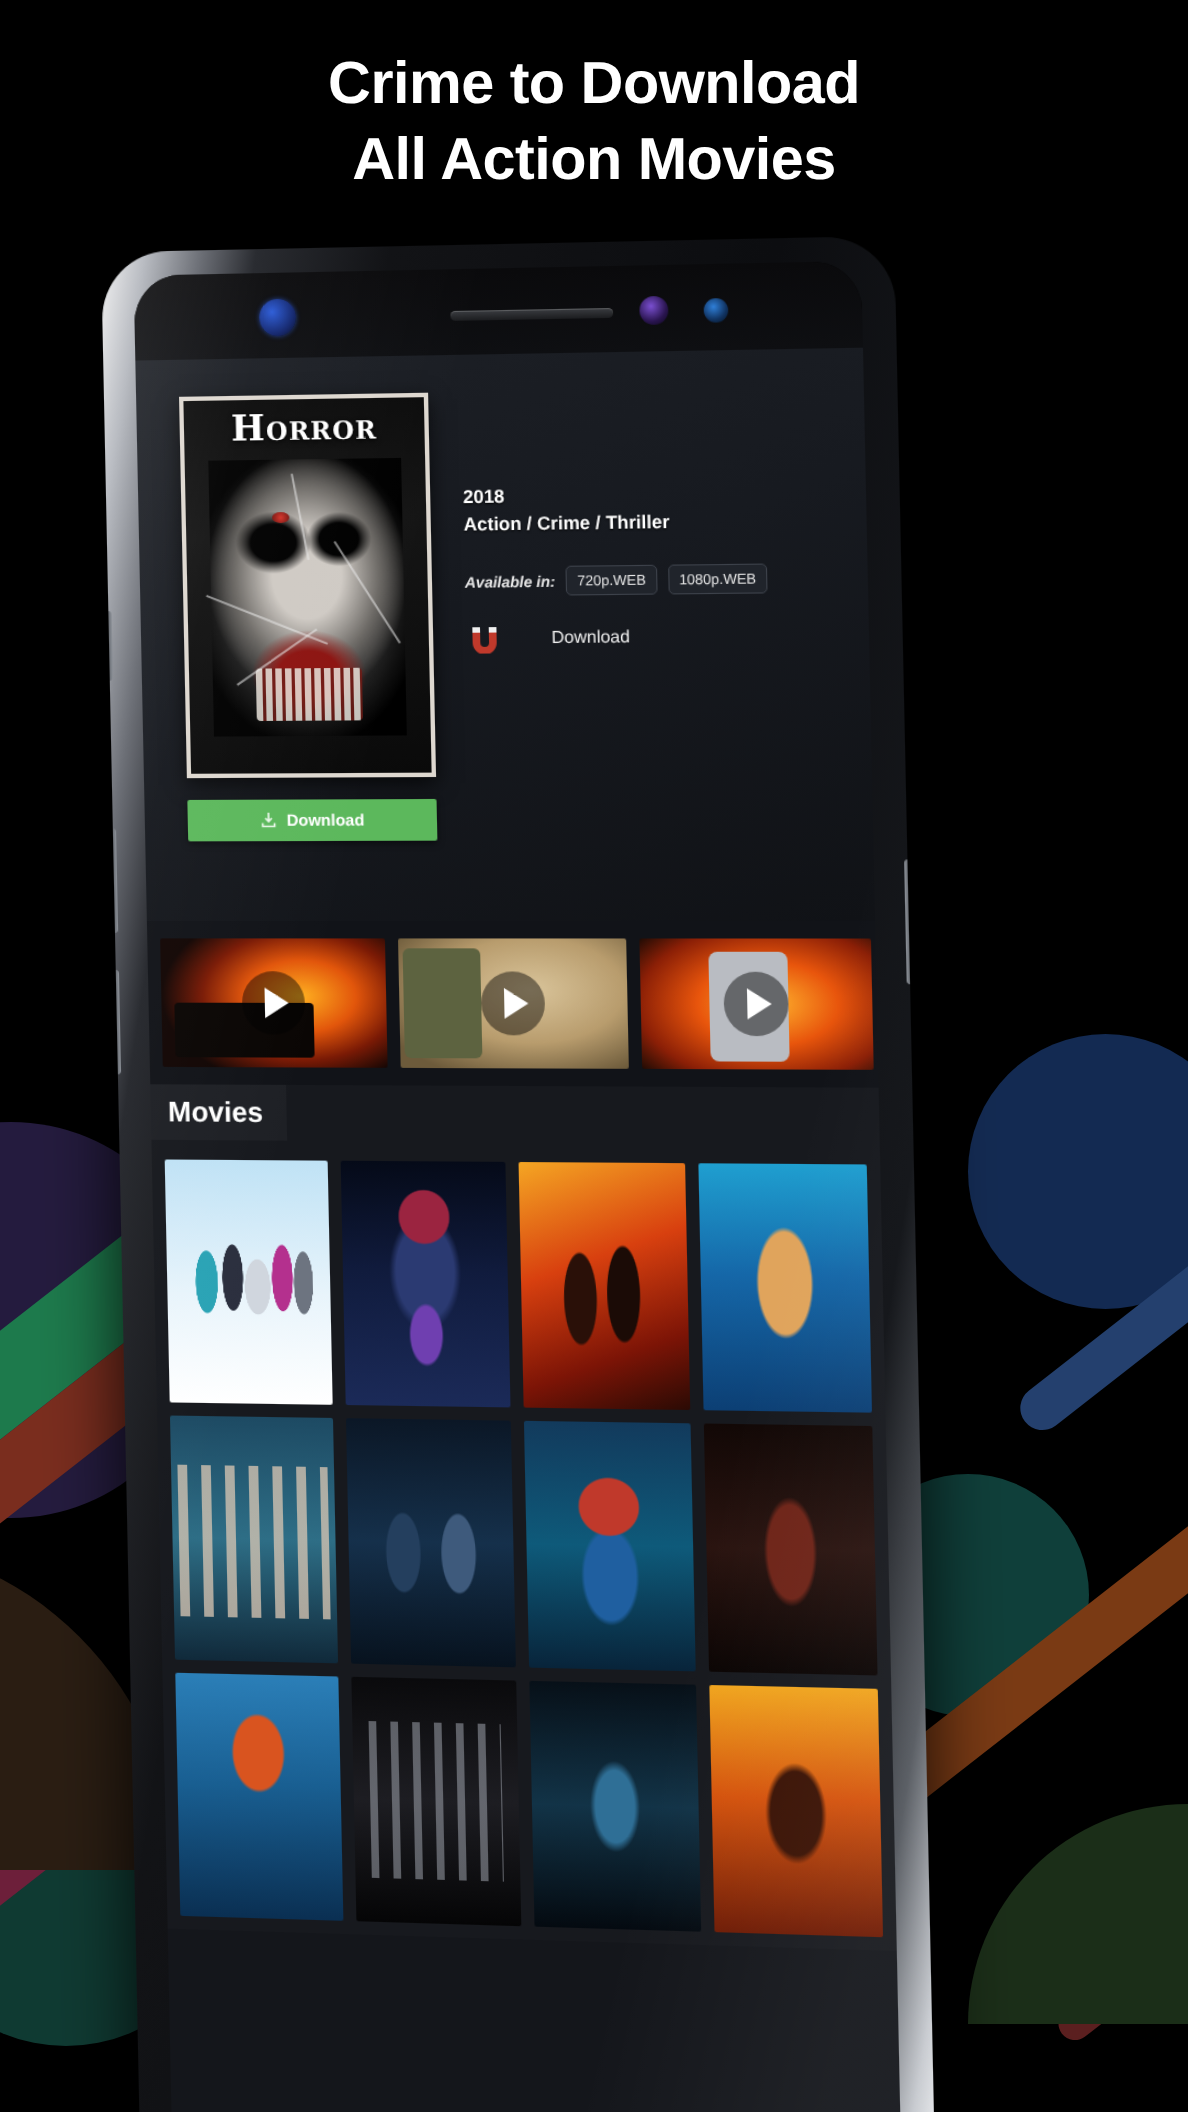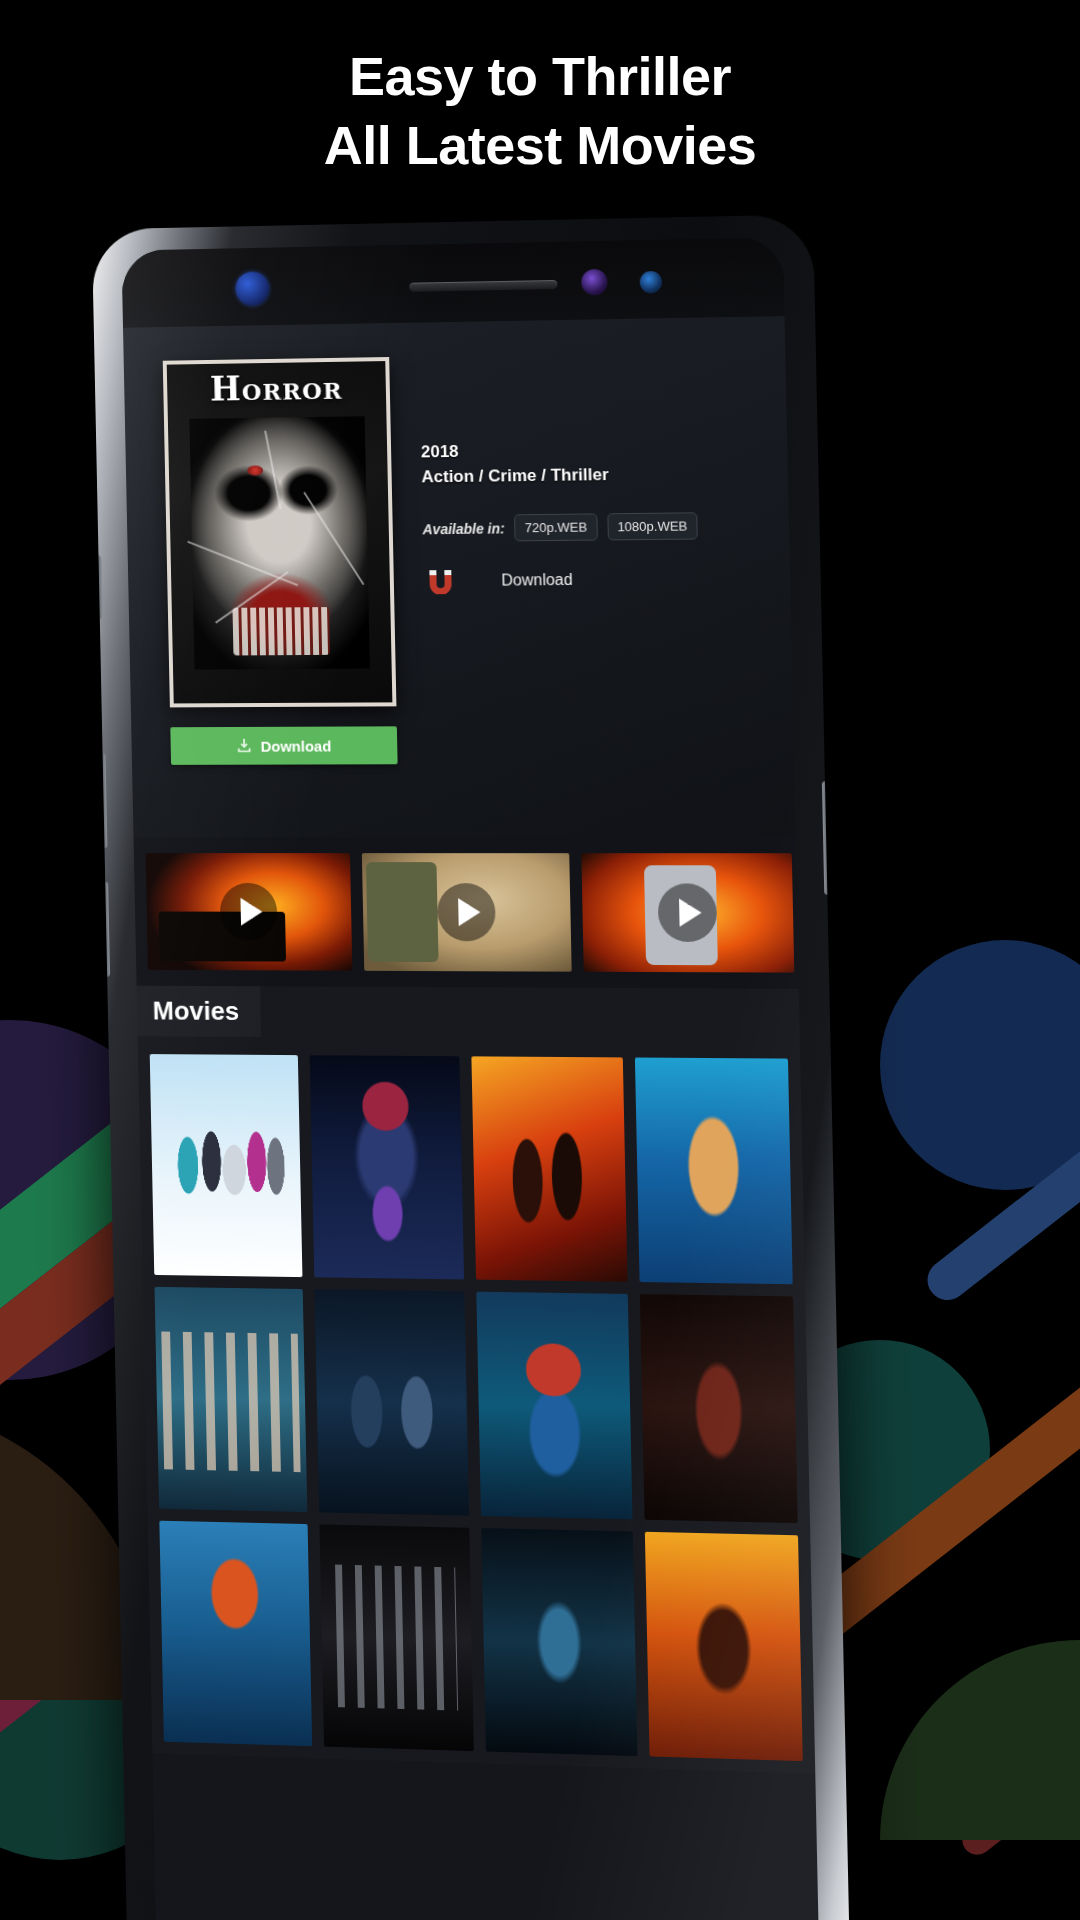--- a/index.html
+++ b/index.html
@@ -257,22 +257,22 @@
   <div class="stripe s2"></div>
   <div class="stripe s3"></div>
   <div class="stripe s4"></div>
   <div class="stripe s5"></div>
   <div class="stripe s6"></div>
   <div class="quarter q1"></div>
   <div class="quarter q2"></div>
 </div>
 
 <div id="headline">
-  <div>Easy to Thriller</div>
-  <div>All Latest Movies</div>
+  <div>Crime to Download</div>
+  <div>All Action Movies</div>
 </div>
 
 <div id="phone">
   <div class="sbtn" id="sb1"></div>
   <div class="sbtn" id="sb2"></div>
   <div class="sbtn" id="sb3"></div>
   <div id="sbr"></div>
 
   <div id="phone-inner">
 

